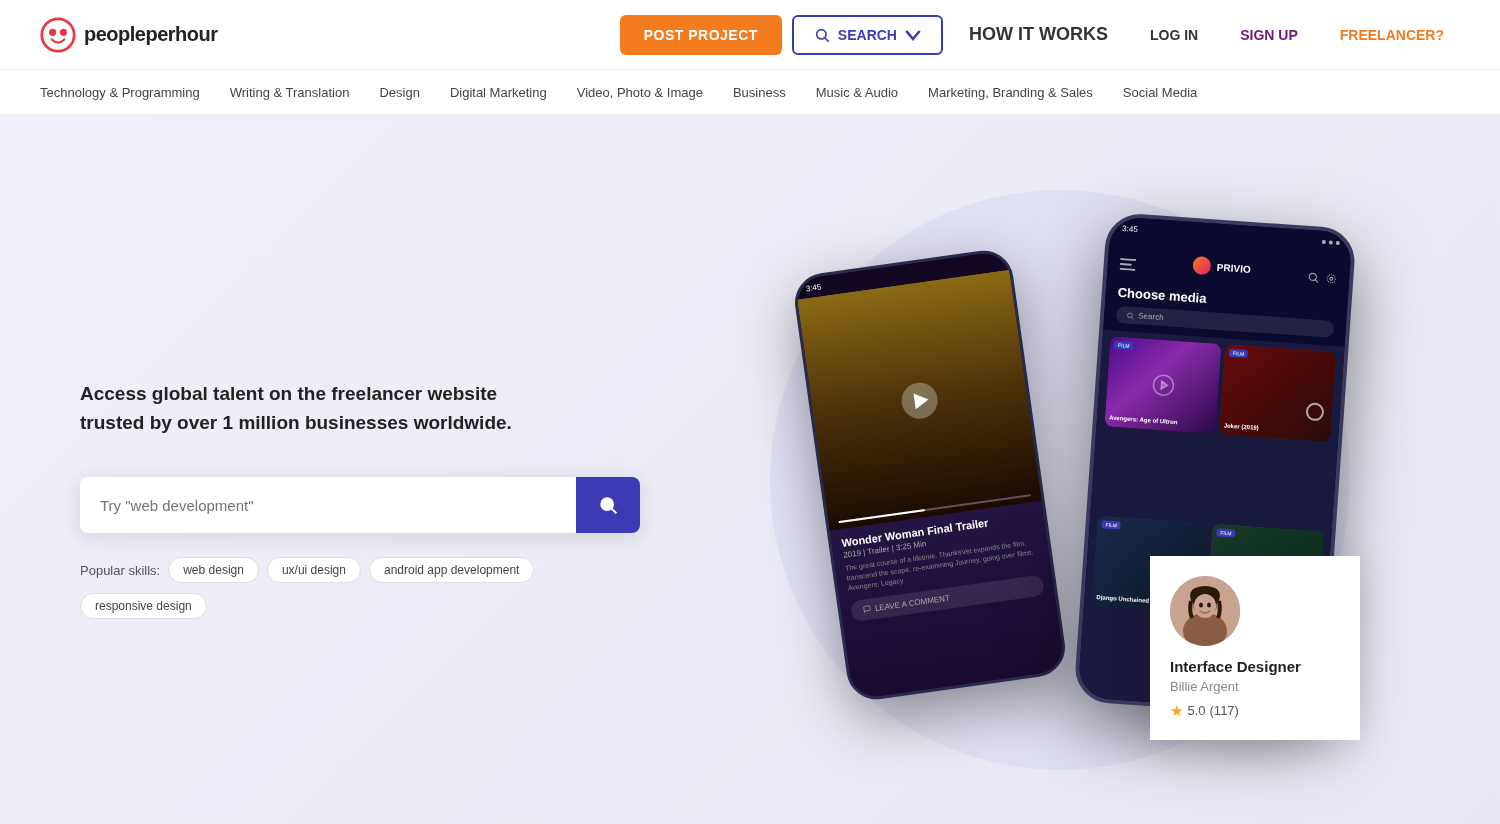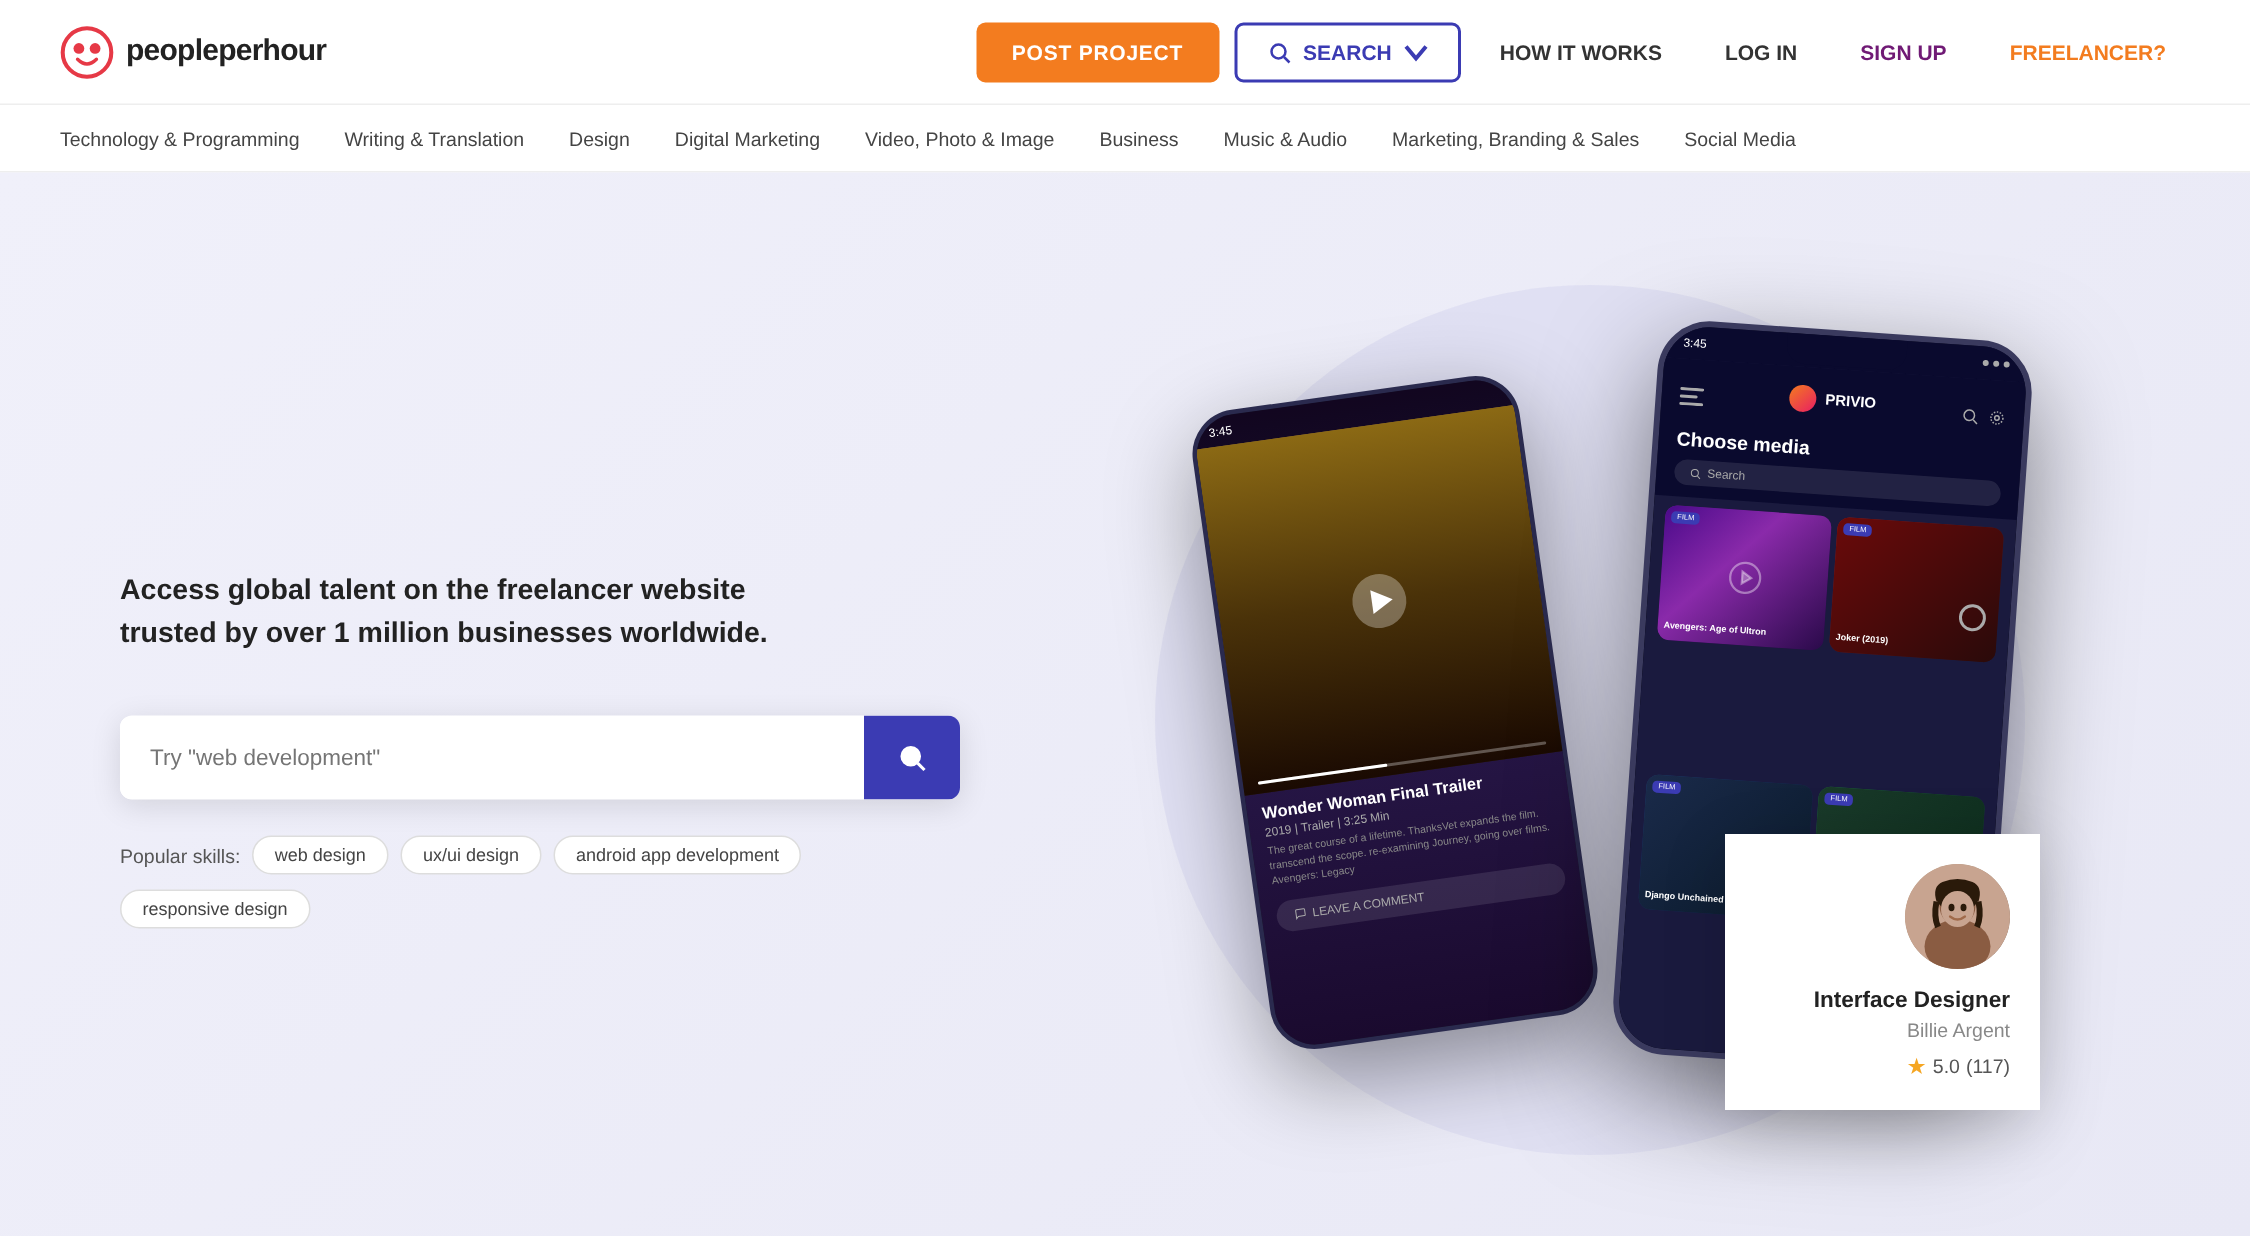--- a/index.html
+++ b/index.html
@@ -58,21 +58,21 @@
       background: #fff;
       color: #3b3bb3;
       padding: 10px 20px;
       border-radius: 6px;
       font-size: 14px;
       font-weight: 600;
       cursor: pointer;
     }
     .btn-search svg { width: 16px; height: 16px; }
     .how-it-works {
-      font-size: 14px;
+      font-size: 18px;
       font-weight: 600;
       color: #333;
       cursor: pointer;
       padding: 10px 16px;
       text-decoration: none;
     }
     .btn-login {
       font-size: 14px;
       font-weight: 600;
       color: #333;
@@ -433,21 +433,21 @@
       position: absolute;
       bottom: 20px;
       right: 0px;
       width: 210px;
       background: #fff;
       border-radius: 0;
       padding: 20px;
       box-shadow: 0 10px 40px rgba(0,0,0,0.15);
       display: flex;
       flex-direction: column;
-      align-items: flex-end;
+      align-items: flex-start;
       z-index: 10;
     }
     .profile-avatar {
       width: 70px;
       height: 70px;
       border-radius: 50%;
       background: linear-gradient(135deg, #c8a88e, #8a6a5a);
       margin-bottom: 12px;
       overflow: hidden;
       display: flex;

